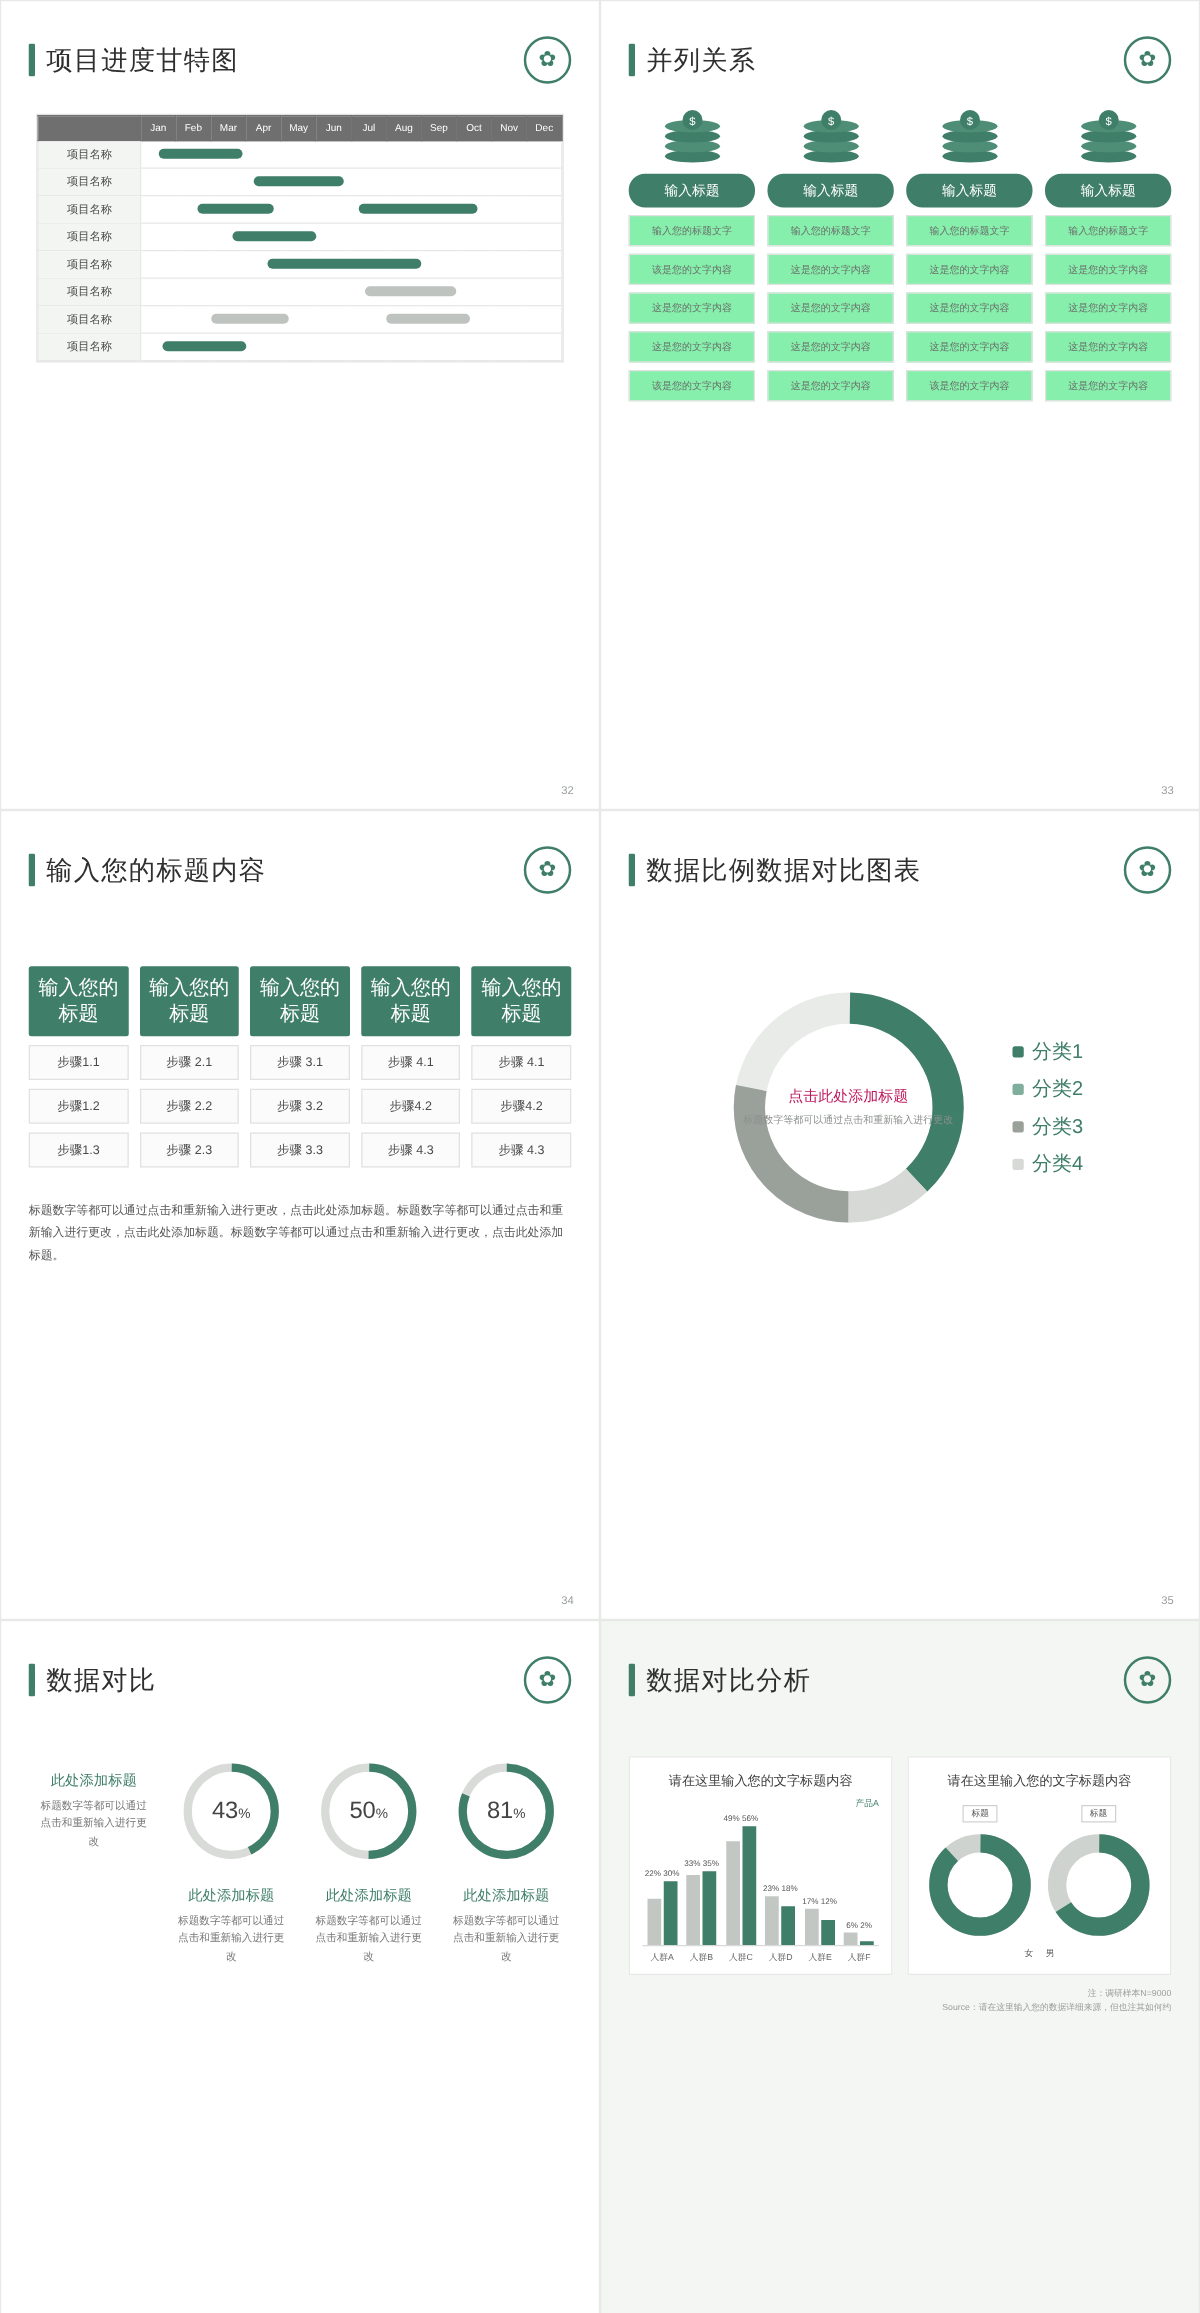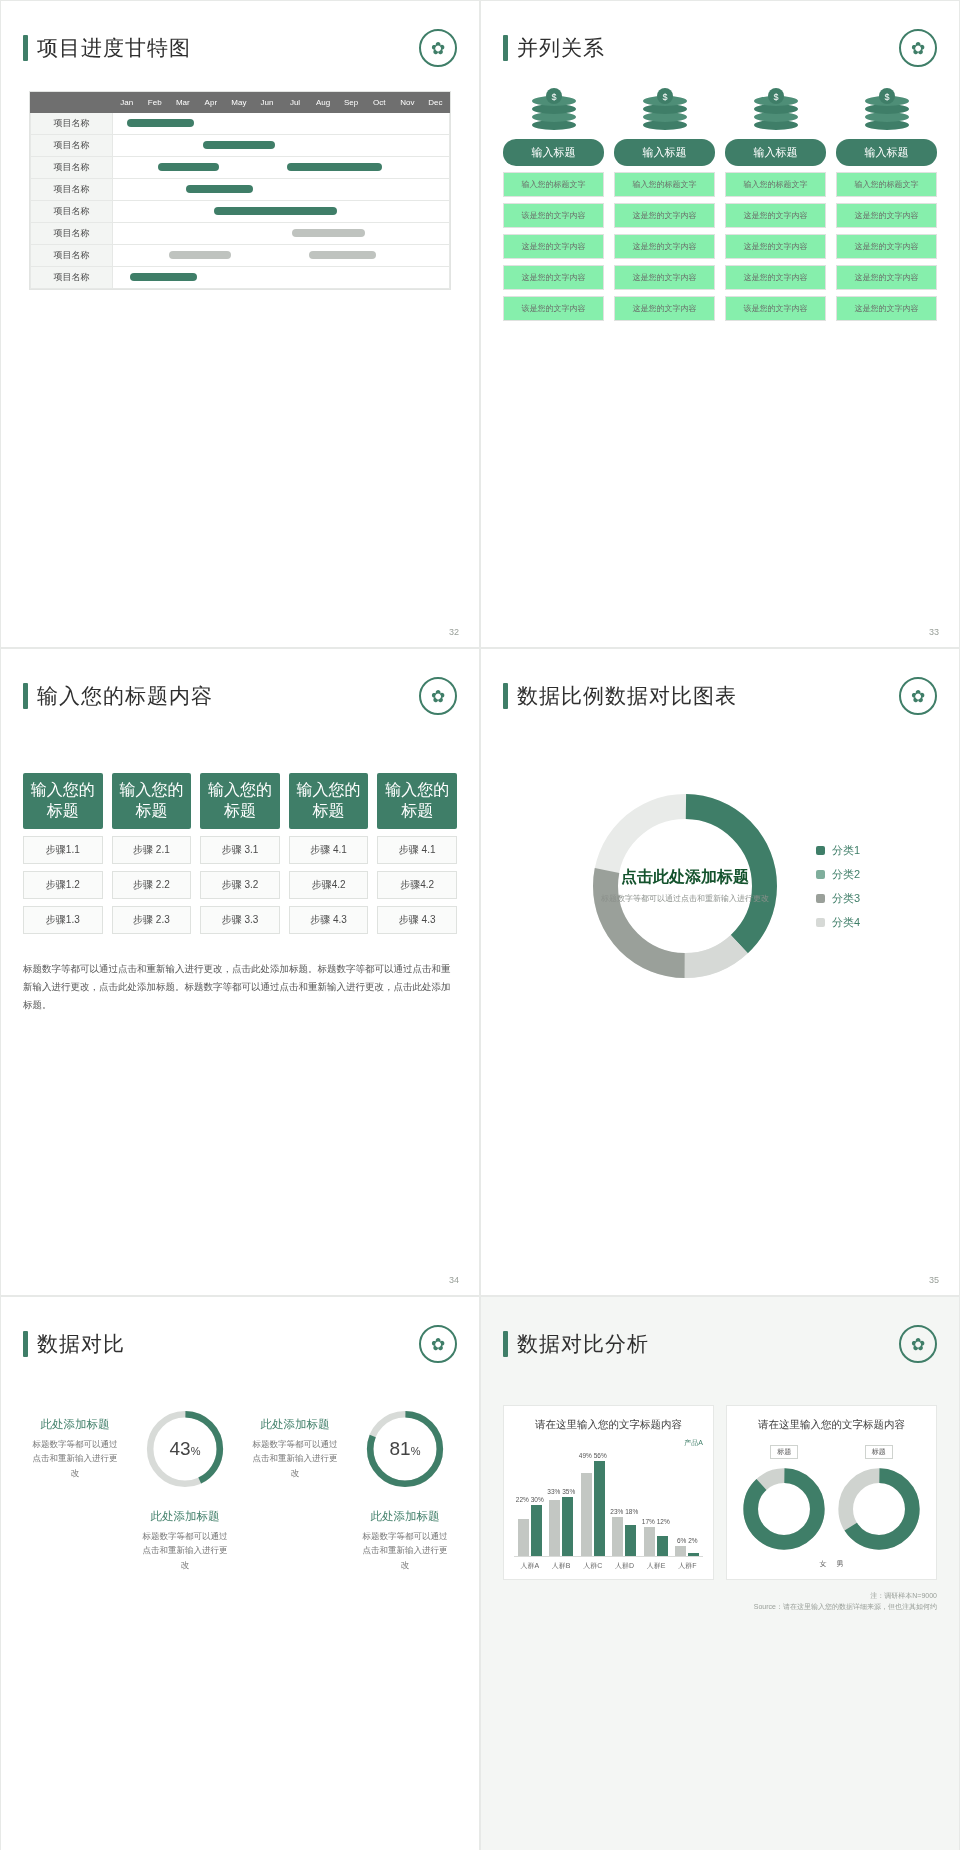--- a/index.html
+++ b/index.html
@@ -29,23 +29,23 @@
   .pill{background:#3f7e68;color:#fff;border-radius:13px;text-align:center;font-size:11px;padding:6px 0;margin-top:8px;}
   .pcell{border:1px solid #dfe2df;background:#86efac;text-align:center;font-size:8px;color:#6a6f6a;padding:6px 0;margin-top:6px;}
   
   .steps{display:grid;grid-template-columns:repeat(5,1fr);gap:9px;margin-top:58px;}
   .shead{background:#3f7e68;color:#fff;font-size:16px;text-align:center;padding:7px 0;border-radius:2px;}
   .scell{border:1px solid #dfe2df;background:#fafbfa;text-align:center;font-size:10px;color:#4a4a4a;padding:6px 0;margin-top:7px;}
   .para{font-size:9.5px;color:#555;line-height:1.9;margin-top:26px;}
   
   .donutwrap{display:flex;align-items:center;justify-content:center;gap:26px;margin-top:66px;}
   .donut-center{position:absolute;left:0;right:0;top:50%;transform:translateY(-50%);text-align:center;}
-  .dc-t{font-size:16px;font-weight:bold;color:#14532d;}
+  .dc-t{font-size:12px;font-weight:normal;color:#be185d;}
   .dc-s{font-size:8px;color:#8b908b;line-height:1.7;margin-top:4px;}
-  .legend div{display:flex;align-items:center;gap:7px;font-size:11px;color:#3f7e68;margin:9px 0;}
+  .legend div{display:flex;align-items:center;gap:7px;font-size:16px;color:#3f7e68;margin:9px 0;}
   .dot{width:9px;height:9px;border-radius:2px;}
   
   .rings{display:grid;grid-template-columns:repeat(4,1fr);gap:6px;margin-top:40px;}
   .ring{display:flex;flex-direction:column;align-items:center;}
   .rv{position:absolute;left:0;right:0;top:50%;transform:translateY(-50%);text-align:center;font-size:19px;color:#444;}
   .rv small{font-size:11px;}
   .rt{color:#3f7e68;font-size:11.5px;margin-top:14px;text-align:center;}
   .rd{font-size:8.5px;color:#777;text-align:center;line-height:1.7;margin-top:5px;width:84%;}
   
   .cards{display:grid;grid-template-columns:1fr 1fr;gap:12px;margin-top:42px;}
@@ -336,20 +336,24 @@
         </div>
         <div class="ring">
           <div style="position:relative;width:92px;height:92px"><svg width="92" height="92" viewBox="0 0 42 42">
               <circle cx="21" cy="21" r="15.9" fill="none" stroke="#d8dbd8" stroke-width="3"></circle>
               <circle cx="21" cy="21" r="15.9" fill="none" stroke="#3f7e68" stroke-width="3" stroke-dasharray="43 57" stroke-dashoffset="25"></circle>
             </svg><div class="rv">43<small>%</small></div></div>
           <div class="rt">此处添加标题</div>
           <div class="rd">标题数字等都可以通过点击和重新输入进行更改</div>
         </div>
         <div class="ring">
+          <div style="position:relative;width:92px;height:92px"><svg width="92" height="92" viewBox="0 0 42 42">
+              <circle cx="21" cy="21" r="15.9" fill="none" stroke="#d8dbd8" stroke-width="3"></circle>
+              <circle cx="21" cy="21" r="15.9" fill="none" stroke="#3f7e68" stroke-width="3" stroke-dasharray="50 50" stroke-dashoffset="25"></circle>
+            </svg><div class="rv">50<small>%</small></div></div>
           <div class="rt">此处添加标题</div>
           <div class="rd">标题数字等都可以通过点击和重新输入进行更改</div>
         </div>
         <div class="ring">
           <div style="position:relative;width:92px;height:92px"><svg width="92" height="92" viewBox="0 0 42 42">
               <circle cx="21" cy="21" r="15.9" fill="none" stroke="#d8dbd8" stroke-width="3"></circle>
               <circle cx="21" cy="21" r="15.9" fill="none" stroke="#3f7e68" stroke-width="3" stroke-dasharray="81 19" stroke-dashoffset="25"></circle>
             </svg><div class="rv">81<small>%</small></div></div>
           <div class="rt">此处添加标题</div>
           <div class="rd">标题数字等都可以通过点击和重新输入进行更改</div>

